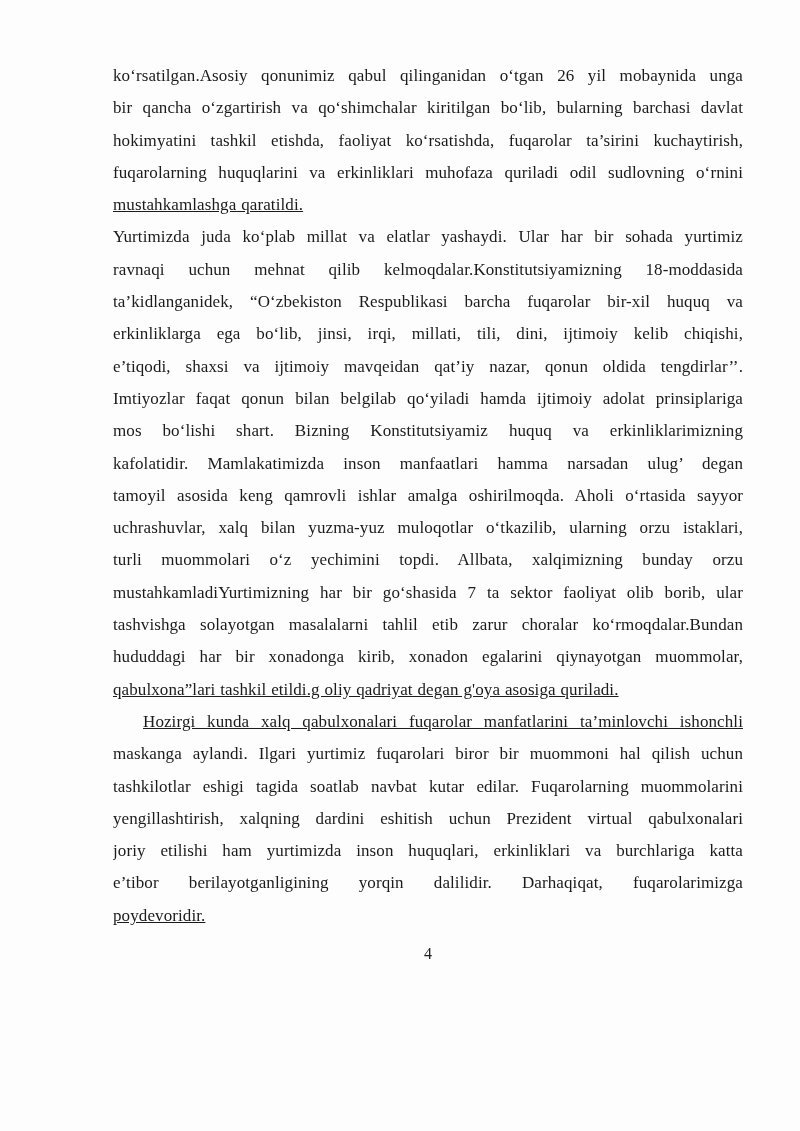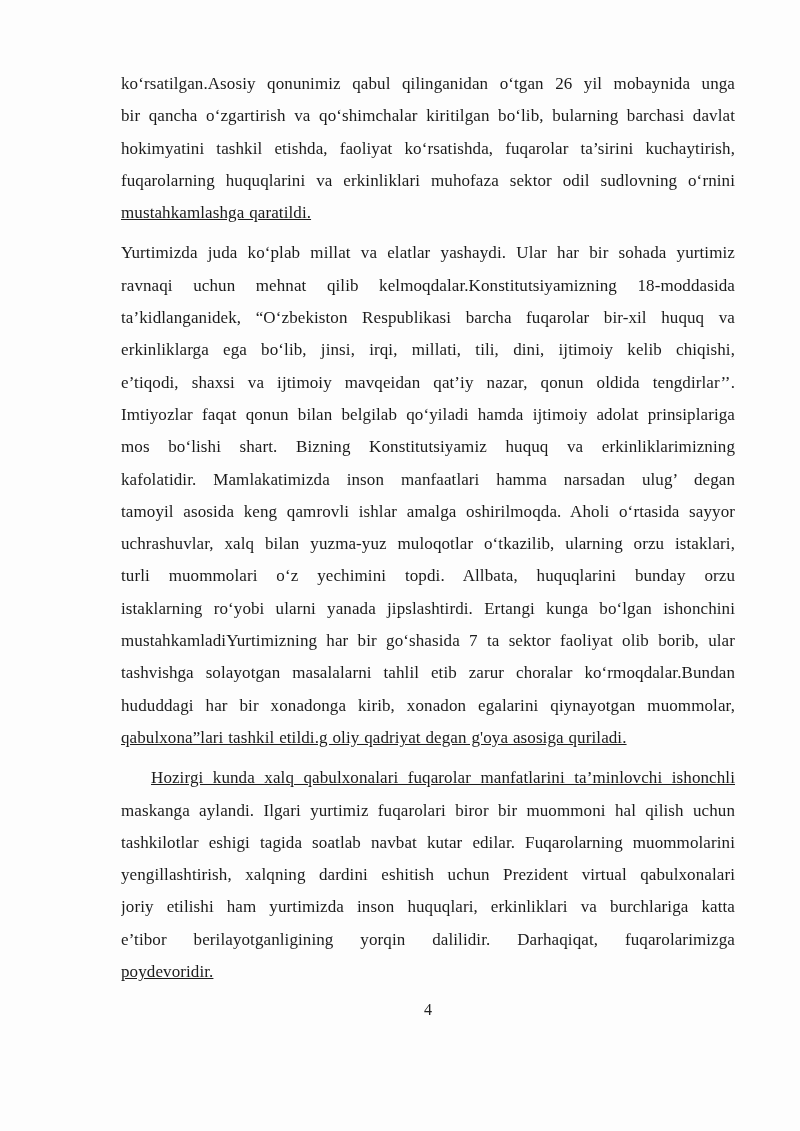--- a/index.html
+++ b/index.html
@@ -16,21 +16,21 @@
     font-family: "Liberation Serif", "DejaVu Serif", serif;
   }
   .text-block {
     position: absolute;
     left: 113px;
     top: 60px;
     width: 630px;
     color: #1b1b1b;
   }
   .paragraph {
-    margin: 8px;
+    margin: 0;
     padding: 0;
   }
   .line {
     font-size: 17px;
     line-height: 32.3px;
     height: 32.3px;
     overflow: hidden;
     text-align: justify;
     text-align-last: justify;
     letter-spacing: 0.1px;
@@ -55,37 +55,36 @@
 </head>
 <body>
 
 <div class="page">
   <div class="text-block">
 
     <div class="paragraph">
       <div class="line">ko‘rsatilgan.Asosiy qonunimiz qabul qilinganidan o‘tgan 26 yil mobaynida unga</div>
       <div class="line">bir qancha o‘zgartirish va qo‘shimchalar kiritilgan bo‘lib, bularning barchasi davlat</div>
       <div class="line">hokimyatini tashkil etishda, faoliyat ko‘rsatishda, fuqarolar ta’sirini kuchaytirish,</div>
-      <div class="line">fuqarolarning huquqlarini va erkinliklari muhofaza sektor odil sudlovning o‘rnini</div>
+      <div class="line">fuqarolarning huquqlarini va erkinliklari muhofaza quriladi odil sudlovning o‘rnini</div>
       <div class="line para-last">mustahkamlashga qaratildi.</div>
     </div>
 
     <div class="paragraph">
       <div class="line">Yurtimizda juda ko‘plab millat va elatlar yashaydi. Ular har bir sohada yurtimiz</div>
       <div class="line">ravnaqi uchun mehnat qilib kelmoqdalar.Konstitutsiyamizning 18-moddasida</div>
       <div class="line">ta’kidlanganidek, “O‘zbekiston Respublikasi barcha fuqarolar bir-xil huquq va</div>
       <div class="line">erkinliklarga ega bo‘lib, jinsi, irqi, millati, tili, dini, ijtimoiy kelib chiqishi,</div>
       <div class="line">e’tiqodi, shaxsi va ijtimoiy mavqeidan qat’iy nazar, qonun oldida tengdirlar’’.</div>
       <div class="line">Imtiyozlar faqat qonun bilan belgilab qo‘yiladi hamda ijtimoiy adolat prinsiplariga</div>
       <div class="line">mos bo‘lishi shart. Bizning Konstitutsiyamiz huquq va erkinliklarimizning</div>
       <div class="line">kafolatidir. Mamlakatimizda inson manfaatlari hamma narsadan ulug’ degan</div>
       <div class="line">tamoyil asosida keng qamrovli ishlar amalga oshirilmoqda. Aholi o‘rtasida sayyor</div>
       <div class="line">uchrashuvlar, xalq bilan yuzma-yuz muloqotlar o‘tkazilib, ularning orzu istaklari,</div>
-      <div class="line">turli muommolari o‘z yechimini topdi. Allbata, huquqlarini bunday orzu</div>
-      <div class="line">istaklarning ro‘yobi ularni yanada jipslashtirdi. Ertangi kunga bo‘lgan ishonchini</div>
+      <div class="line">turli muommolari o‘z yechimini topdi. Allbata, xalqimizning bunday orzu</div>
       <div class="line">mustahkamladiYurtimizning har bir go‘shasida 7 ta sektor faoliyat olib borib, ular</div>
       <div class="line">tashvishga solayotgan masalalarni tahlil etib zarur choralar ko‘rmoqdalar.Bundan</div>
       <div class="line">hududdagi har bir xonadonga kirib, xonadon egalarini qiynayotgan muommolar,</div>
       <div class="line para-last">qabulxona”lari tashkil etildi.g oliy qadriyat degan g'oya asosiga quriladi.</div>
     </div>
 
     <div class="paragraph">
       <div class="line indented">Hozirgi kunda xalq qabulxonalari fuqarolar manfatlarini ta’minlovchi ishonchli</div>
       <div class="line">maskanga aylandi. Ilgari yurtimiz fuqarolari biror bir muommoni hal qilish uchun</div>
       <div class="line">tashkilotlar eshigi tagida soatlab navbat kutar edilar. Fuqarolarning muommolarini</div>

